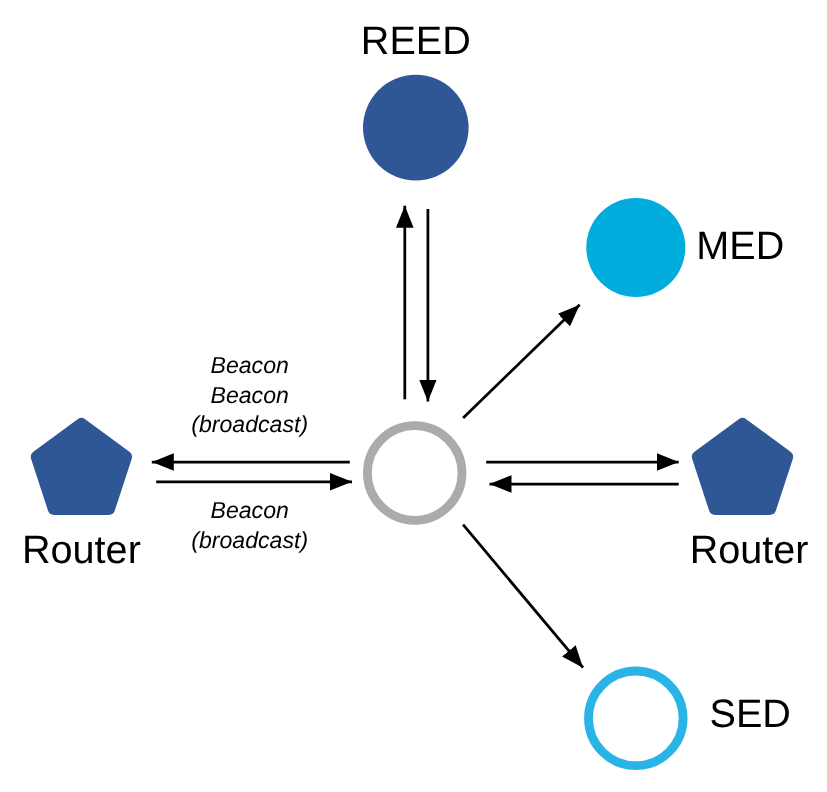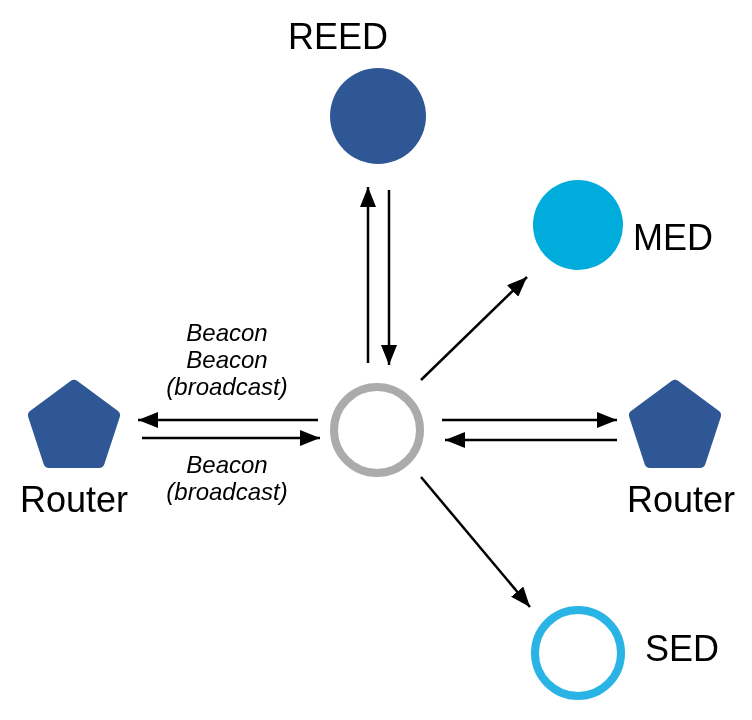--- a/index.html
+++ b/index.html
@@ -28,28 +28,28 @@
   .node.hub{left:330px;top:383px;width:94px;height:94px;background:#fff;border:8px solid var(--hub-gray);}
   .node.sed{left:531px;top:606px;width:94px;height:94px;background:#fff;border:8px solid var(--sed-cyan);}
   .pentagon{position:absolute;width:96px;height:92px;}
   .pentagon.left{left:26px;top:378px;}
   .pentagon.right{left:627px;top:378px;}
   .pentagon polygon{fill:var(--node-blue);stroke:var(--node-blue);stroke-width:12;stroke-linejoin:round;}
   .label{
     position:absolute;color:var(--text);
     font-size:36px;line-height:40px;white-space:nowrap;
   }
-  .label.reed-label{left:288px;top:17px;width:180px;text-align:left;}
-  .label.med-label{left:633px;top:218px;width:110px;}
+  .label.reed-label{left:288px;top:17px;width:180px;text-align:center;}
+  .label.med-label{left:633px;top:203px;width:110px;}
   .label.sed-label{left:645px;top:629px;width:110px;}
   .label.router-left-label{left:0px;top:480px;width:148px;text-align:center;}
   .label.router-right-label{left:607px;top:480px;width:148px;text-align:center;}
   .message{
     position:absolute;color:var(--text);
-    font-size:24px;line-height:27px;font-style:italic;
+    font-size:21px;line-height:27px;font-style:italic;
     text-align:center;white-space:nowrap;
   }
   .message.beacon-request{left:147px;top:319px;width:160px;}
   .message.beacon{left:147px;top:451px;width:160px;}
 </style>
 </head>
 <body>
 
 <div class="stage">
 

